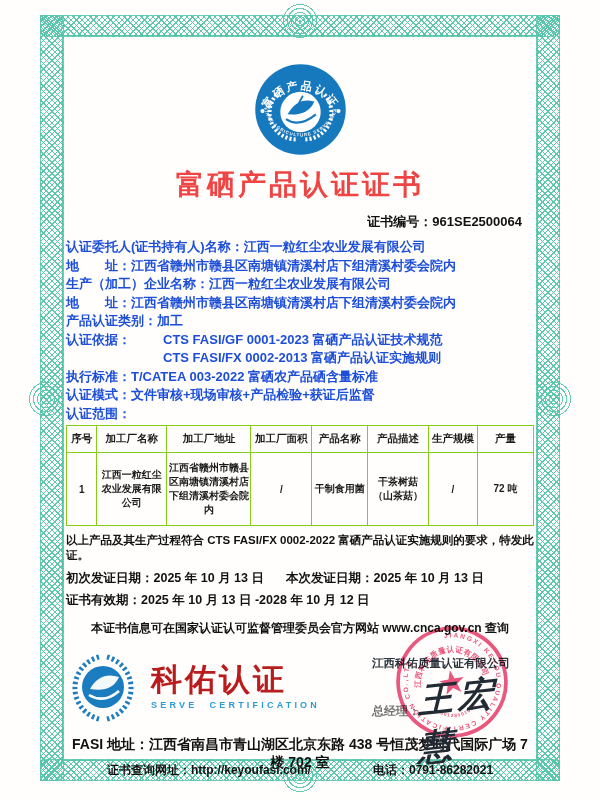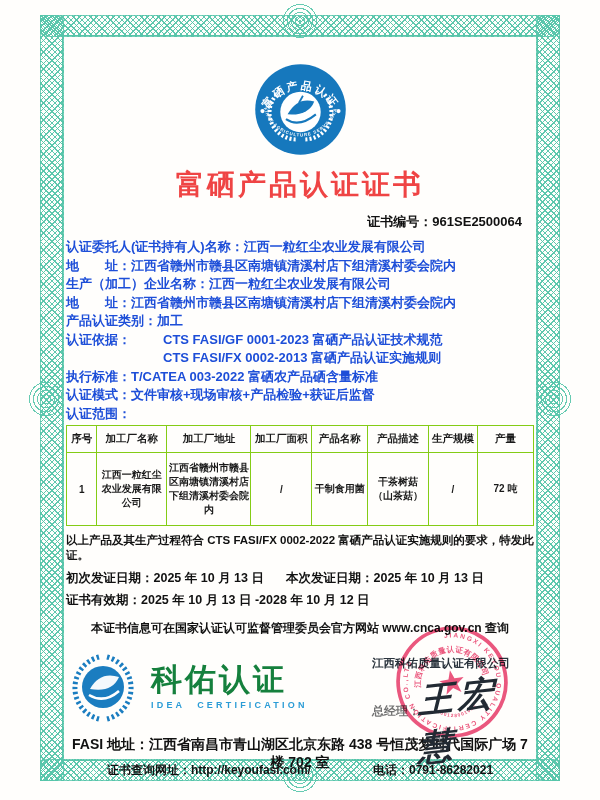--- a/index.html
+++ b/index.html
@@ -44,21 +44,21 @@
   th{height:22px;font-size:10.5px;}
   tbody td{height:68px;}
 
   .statement{margin:7px 0 0;font-size:11.5px;font-weight:700;}
   .dates{display:flex;gap:22px;margin-top:7px;font-size:12.5px;font-weight:700;}
   .validity{margin-top:5px;font-size:12.5px;font-weight:700;}
   .query-note{margin:11px 0 0;text-align:center;font-size:12px;font-weight:700;}
 
   .footer{position:relative;height:152px;margin-top:5px;}
   .keyou{position:absolute;left:0;top:9px;display:flex;align-items:center;gap:11px;}
-  .keyou-cn{font-size:31px;font-weight:800;color:#15803d;letter-spacing:3px;line-height:1;}
+  .keyou-cn{font-size:31px;font-weight:800;color:#b91c1c;letter-spacing:3px;line-height:1;}
   .keyou-en{font-size:9px;font-weight:700;color:#2b9cd6;letter-spacing:3.2px;margin-top:4px;}
   .issuer{position:absolute;left:306px;top:14px;font-size:11.5px;font-weight:700;color:#2a333c;}
   .signer{position:absolute;left:306px;top:61px;font-size:12px;font-weight:700;color:#737373;}
   .signature{
     position:absolute;left:352px;top:30px;font-family:"DejaVu Serif","Liberation Serif",serif;
     font-size:35px;font-style:italic;font-weight:700;color:#222a33;letter-spacing:5px;
     transform:rotate(-6deg) skewX(-6deg);z-index:3;
   }
   .stamp{position:absolute;left:328px;top:-18px;mix-blend-mode:multiply;opacity:.88;transform:rotate(-10deg);z-index:2;}
   .fasi-line{position:absolute;left:0;right:0;top:94px;text-align:center;font-size:14px;font-weight:700;}
@@ -209,21 +209,21 @@
       <div class="keyou">
         <svg width="74" height="74" viewBox="0 0 74 74">
           <path d="M33,6 A32,32 0 0 0 33,68" fill="none" stroke="#1b7dc0" stroke-width="5" stroke-dasharray="2.5 2.6"></path>
           <path d="M41,6 A32,32 0 0 1 41,68" fill="none" stroke="#1b7dc0" stroke-width="5" stroke-dasharray="2.5 2.6"></path>
           <circle cx="37" cy="36" r="21" fill="#1b7dc0"></circle>
           <path d="M24,38 Q34,20 53,26 Q46,42 24,38 Z" fill="#ffffff" opacity="0.95"></path>
           <path d="M23,44 Q38,53 53,40" stroke="#ffffff" stroke-width="2.6" fill="none"></path>
         </svg>
         <div>
           <div class="keyou-cn">科佑认证</div>
-          <div class="keyou-en">IDEA　CERTIFICATION</div>
+          <div class="keyou-en">SERVE　CERTIFICATION</div>
         </div>
       </div>
 
       <div class="issuer">江西科佑质量认证有限公司</div>
       <div class="signer">总经理：</div>
       <div class="signature">王宏慧</div>
 
       <svg class="stamp" width="116" height="116" viewBox="0 0 112 112">
         <defs>
           <path id="sealRing" d="M56,13 a43,43 0 1 1 -0.02,0"></path>

